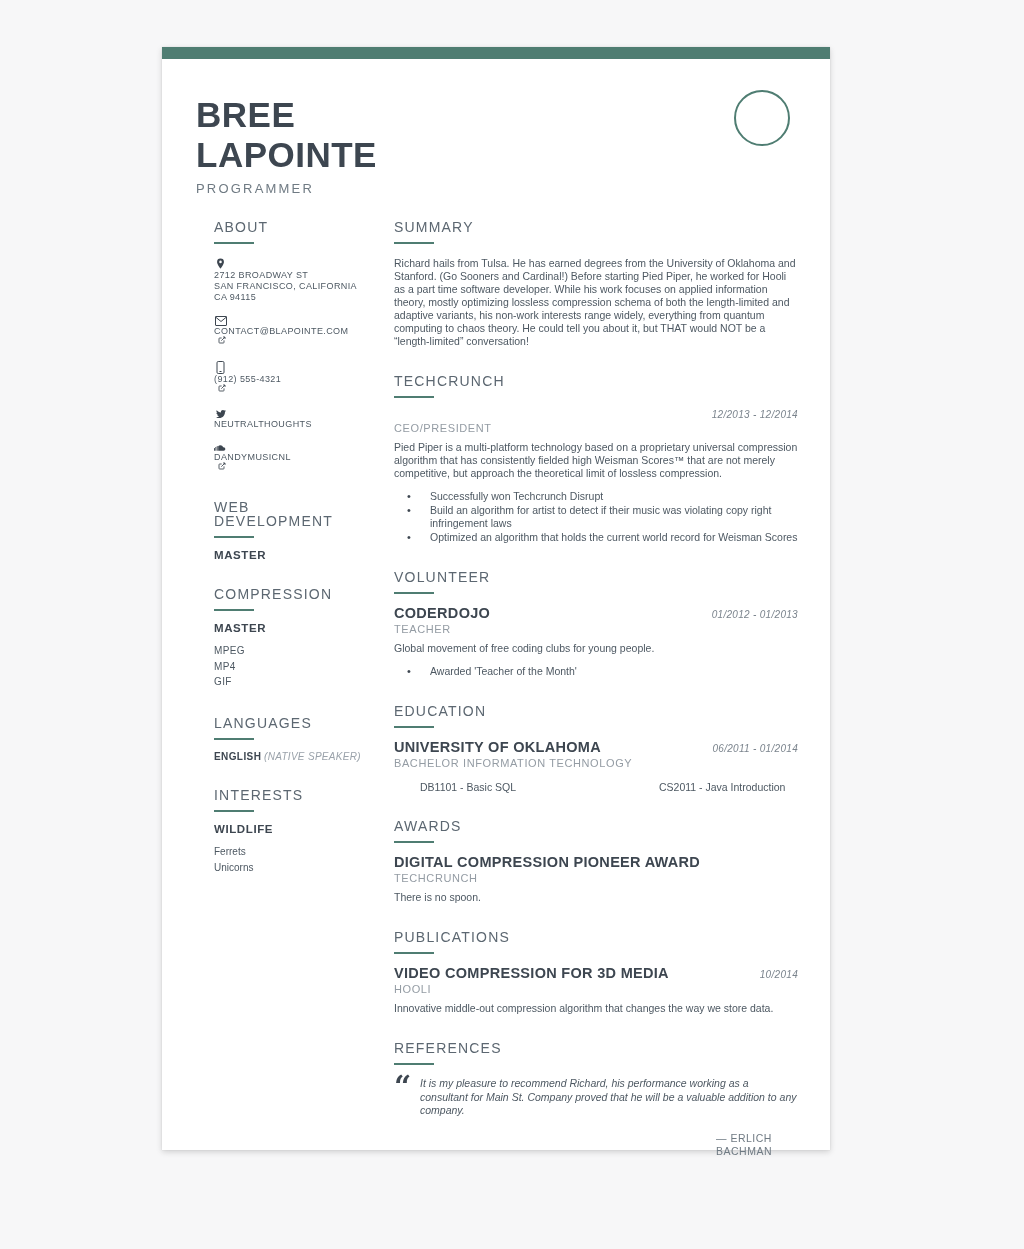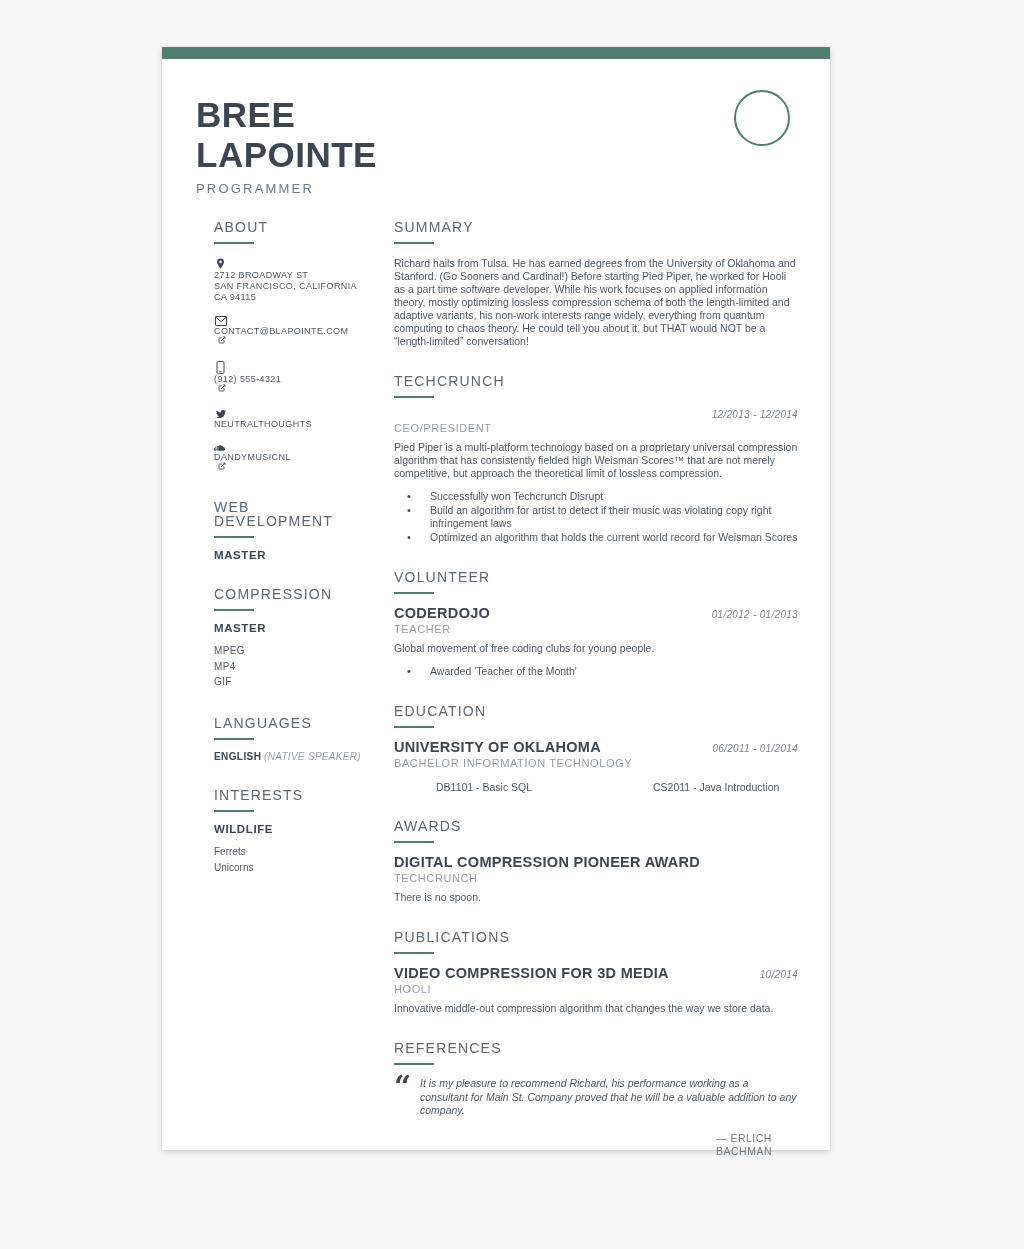--- a/index.html
+++ b/index.html
@@ -42,21 +42,21 @@
   .entry { margin-top:11px; }
   .e-row { display:flex; justify-content:space-between; align-items:baseline; }
   .e-title { font-size:14.5px; font-weight:700; color:#3d4650; letter-spacing:.3px; line-height:16px; }
   .e-date { font-size:10px; font-style:italic; color:#7b848d; letter-spacing:.3px; white-space:nowrap; }
   .e-sub { margin-top:2px; font-size:11px; color:#949ca4; letter-spacing:.6px; line-height:13px; }
   .e-desc { margin-top:6px; font-size:10.5px; line-height:13px; color:#4d5862; }
   ul.bullets { margin-top:10px; list-style:none; }
   ul.bullets li { position:relative; padding-left:36px; font-size:10.5px; line-height:13px; color:#4d5862; margin-bottom:1px; }
   ul.bullets li::before { content:"•"; position:absolute; left:13px; top:0; font-size:11px; color:#3d4650; }
   .courses { display:flex; margin-top:11px; font-size:10.5px; color:#4d5862; }
-  .course-a { margin-left:42px; width:217px; }
+  .course-a { margin-left:26px; width:239px; }
   .course-b { flex:1; }
 
   .quote-row { display:flex; margin-top:12px; }
   .quote-mark { width:26px; flex-shrink:0; font-family:"DejaVu Serif","Liberation Serif",serif; font-weight:700;
                 font-size:30px; line-height:20px; color:#3d4650; }
   .quote-text { width:378px; font-size:10.5px; font-style:italic; line-height:13.5px; color:#4d5862; }
   .attribution { margin-left:322px; margin-top:14px; font-size:10.5px; line-height:13px; color:#6f7a83; letter-spacing:.5px; }
 </style>
 </head>
 <body>

